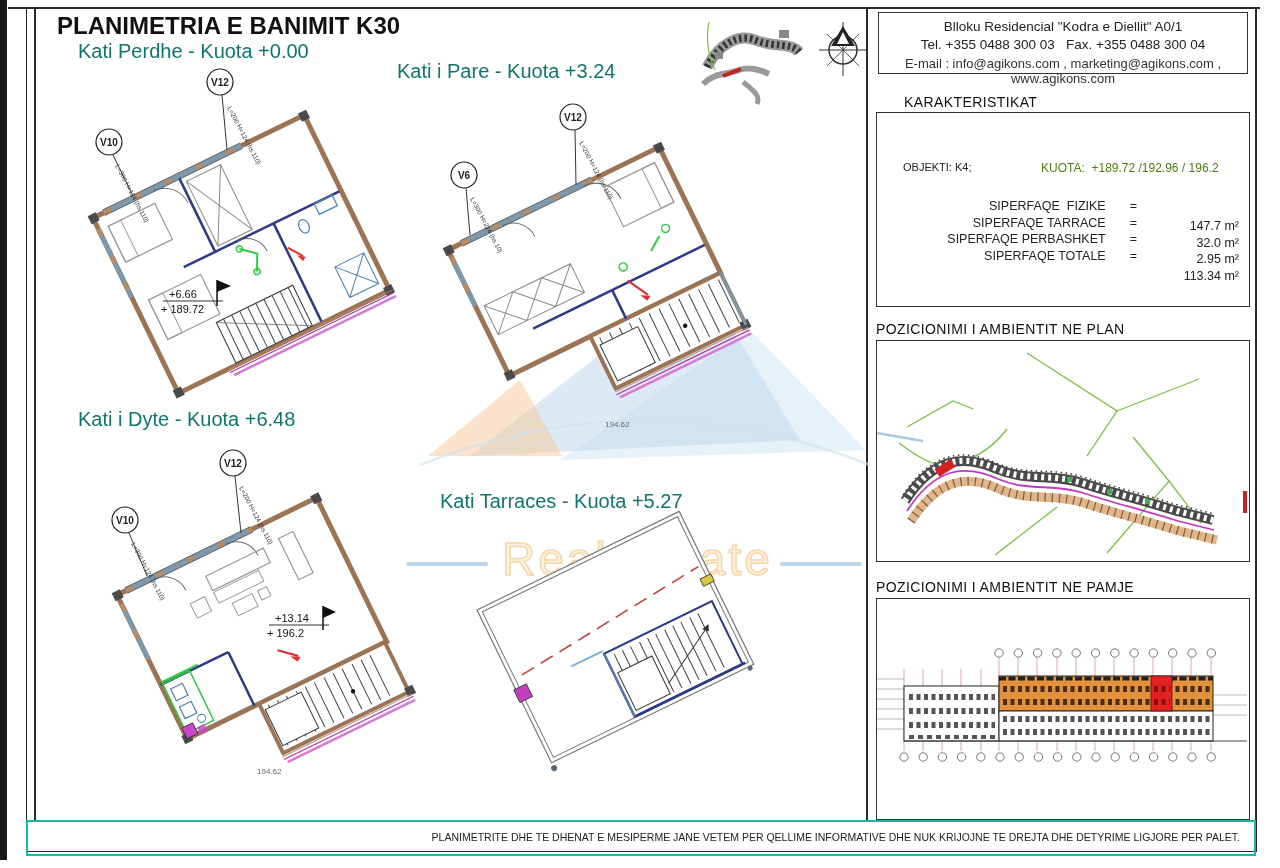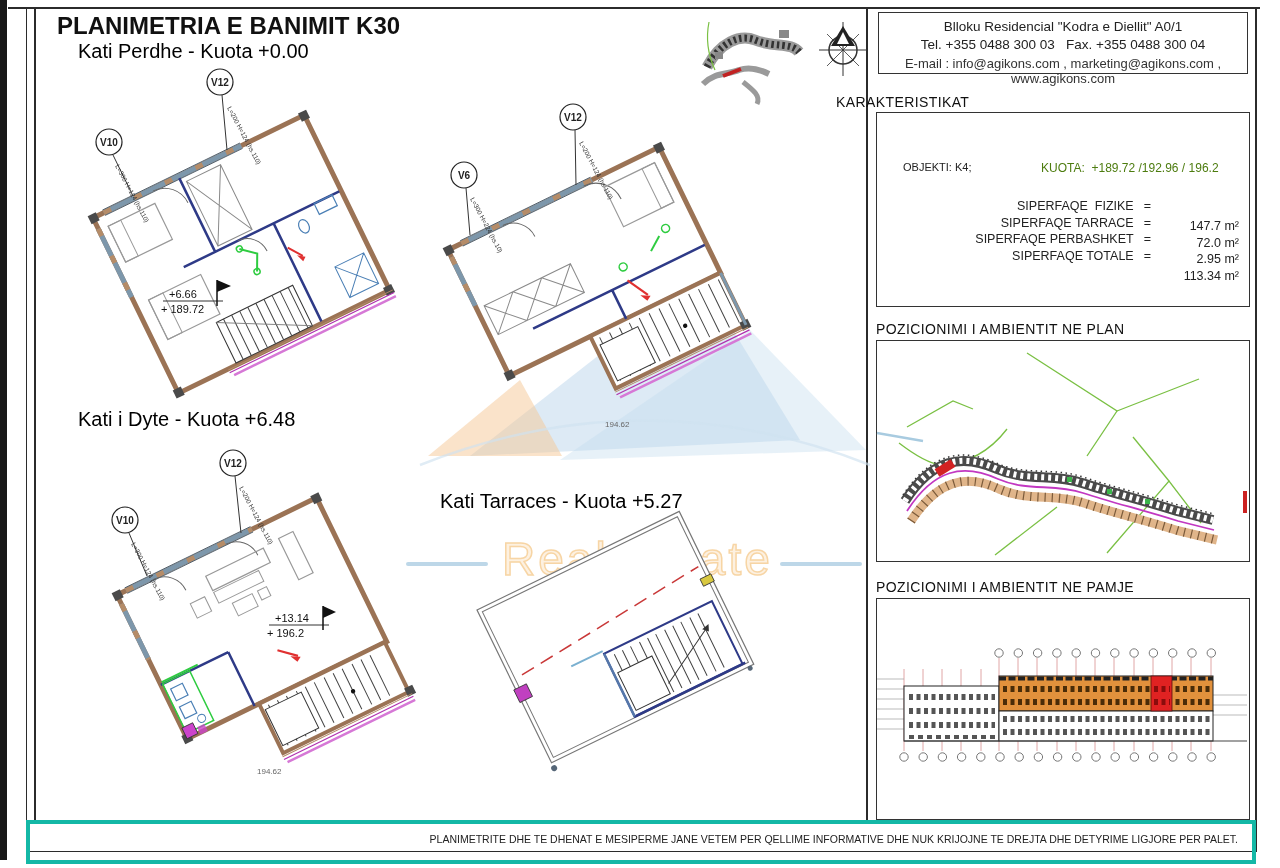--- a/index.html
+++ b/index.html
@@ -3,35 +3,35 @@
 <meta charset="utf-8">
 <style>
   html,body{margin:0;padding:0;background:#e8e8e8;}
   #sheet{position:relative;width:1280px;height:868px;background:#ffffff;overflow:hidden;
          font-family:"Liberation Sans",sans-serif;color:#1a1a1a;}
   .abs{position:absolute;}
   .hline{position:absolute;background:#2b2b2b;height:2px;}
   .vline{position:absolute;background:#2b2b2b;width:2px;}
   .box{position:absolute;border:1.5px solid #333;background:transparent;}
   .heading{font-size:14px;letter-spacing:.4px;color:#111;}
-  .floor-label{font-size:20px;color:#000000;}
-  .char-row{position:absolute;right:10px;display:flex;gap:10px;font-size:12.5px;color:#222;white-space:pre;}
+  .floor-label{font-size:20px;color:#0f766e;}
+  .char-row{position:absolute;right:10px;display:flex;gap:24px;font-size:12.5px;color:#222;white-space:pre;}
   .char-row .lbl{text-align:right;}
   .char-row .val{width:78px;text-align:right;margin-top:20px;}
   .wm-main{font-size:64px;font-weight:700;color:rgba(250,216,170,0.95);letter-spacing:1px;white-space:nowrap;}
   .wm-sub{font-size:46px;font-weight:400;letter-spacing:3px;color:rgba(253,240,222,0.9);
           -webkit-text-stroke:1.5px rgba(247,211,160,0.95);white-space:nowrap;}
   .wm-dash{position:absolute;height:4px;background:#bdd7e8;border-radius:2px;}
   svg{position:absolute;overflow:visible;}
   svg text{font-family:"Liberation Sans",sans-serif;}
   .vtxt{font-size:10px;font-weight:700;fill:#222;}
   .dimtxt{font-size:6.5px;fill:#333;}
   .elevtxt{font-size:11px;fill:#111;}
   .smalldim{font-size:8px;fill:#666;}
-  .disc{position:absolute;left:26px;top:820px;width:1230px;height:44px;border:4px solid #14b8a6;
+  .disc{position:absolute;left:26px;top:820px;width:1230px;height:36px;border:2px solid #14b8a6;
         box-sizing:border-box;font-size:10.5px;color:#222;text-align:right;line-height:30px;
         padding-right:14px;white-space:nowrap;overflow:hidden;}
 </style>
 </head>
 <body>
 
 <div id="sheet">
 
   <div class="abs" style="left:0;top:0;width:7px;height:860px;background:#181818;"></div>
   <div class="hline" style="left:8px;top:7px;width:1252px;"></div>
@@ -47,20 +47,21 @@
     <polygon points="8,198 100,122 142,198" fill="#f6c795" opacity="0.50"></polygon>
     <path d="M0,207 Q225,118 450,207" stroke="#cfe2f0" stroke-width="2.5" fill="none" opacity="0.65"></path>
   </svg>
 
   <div class="abs wm-sub" style="left:502px;top:532px;z-index:0;">Real Estate</div>
   <div class="wm-dash" style="left:406px;top:562px;width:82px;"></div>
   <div class="wm-dash" style="left:780px;top:562px;width:82px;"></div>
 
   <div class="abs" style="left:57px;top:12px;font-size:24px;color:#111;z-index:2;font-weight:bold;">PLANIMETRIA E BANIMIT  K30</div>
   <div class="abs floor-label" style="left:78px;top:40px;z-index:2;">Kati Perdhe - Kuota +0.00</div>
+  <div class="abs floor-label" style="left:397px;top:60px;z-index:2;">Kati i Pare - Kuota +3.24</div>
   <div class="abs floor-label" style="left:78px;top:408px;z-index:2;">Kati i Dyte - Kuota +6.48</div>
   <div class="abs floor-label" style="left:440px;top:490px;z-index:2;">Kati Tarraces - Kuota +5.27</div>
 
   <svg style="left:75px;top:60px;z-index:1;" width="330" height="360" viewBox="0 0 330 360">
     <g transform="translate(18,158) rotate(-26)">
       <rect x="0" y="0" width="235" height="195" fill="#ffffff" stroke="#9b7355" stroke-width="5"></rect>
       <rect x="-4" y="-4" width="9" height="9" fill="#4a4a4a"></rect>
         <rect x="230" y="-4" width="9" height="9" fill="#4a4a4a"></rect>
         <rect x="230" y="190" width="9" height="9" fill="#4a4a4a"></rect>
         <rect x="-4" y="190" width="9" height="9" fill="#4a4a4a"></rect>
@@ -248,29 +249,29 @@
     <polygon points="28,12 16,32 40,32" fill="#222"></polygon>
     <polygon points="28,18 22,30 34,30" fill="#fff"></polygon>
   </svg>
 
   <div class="box" style="left:878px;top:12px;width:368px;height:60px;">
     <div class="abs" style="left:0;top:6px;width:100%;text-align:center;font-size:13.5px;color:#222;">Blloku Residencial "Kodra e Diellit" A0/1</div>
     <div class="abs" style="left:0;top:24px;width:100%;text-align:center;font-size:13.5px;color:#222;white-space:pre;">Tel. +355 0488 300 03   Fax. +355 0488 300 04</div>
     <div class="abs" style="left:0;top:43px;width:100%;text-align:center;font-size:13px;color:#333;">E-mail : info@agikons.com , marketing@agikons.com , www.agikons.com</div>
   </div>
 
-  <div class="abs heading" style="left:836px;top:94px;">KARAKTERISTIKAT</div>
+  <div class="abs heading" style="left:904px;top:94px;">KARAKTERISTIKAT</div>
   <div class="box" style="left:876px;top:112px;width:372px;height:193px;">
     <div class="abs" style="left:26px;top:48px;font-size:11px;color:#222;">OBJEKTI: K4;</div>
     <div class="abs" style="left:164px;top:48px;font-size:12px;color:#4d7c0f;white-space:pre;">KUOTA:  +189.72 /192.96 / 196.2</div>
     <div class="char-row" style="top:86px;">
       <span class="lbl">SIPERFAQE  FIZIKE</span><span>=</span><span class="val">147.7 m²</span>
     </div>
     <div class="char-row" style="top:103px;">
-      <span class="lbl">SIPERFAQE TARRACE</span><span>=</span><span class="val">72.0 m²</span>
+      <span class="lbl">SIPERFAQE TARRACE</span><span>=</span><span class="val">32.0 m²</span>
     </div>
     <div class="char-row" style="top:119px;">
       <span class="lbl">SIPERFAQE PERBASHKET</span><span>=</span><span class="val">2.95 m²</span>
     </div>
     <div class="char-row" style="top:136px;">
       <span class="lbl">SIPERFAQE TOTALE</span><span>=</span><span class="val">113.34 m²</span>
     </div>
   </div>
 
   <div class="abs heading" style="left:876px;top:321px;">POZICIONIMI I AMBIENTIT NE PLAN</div>

